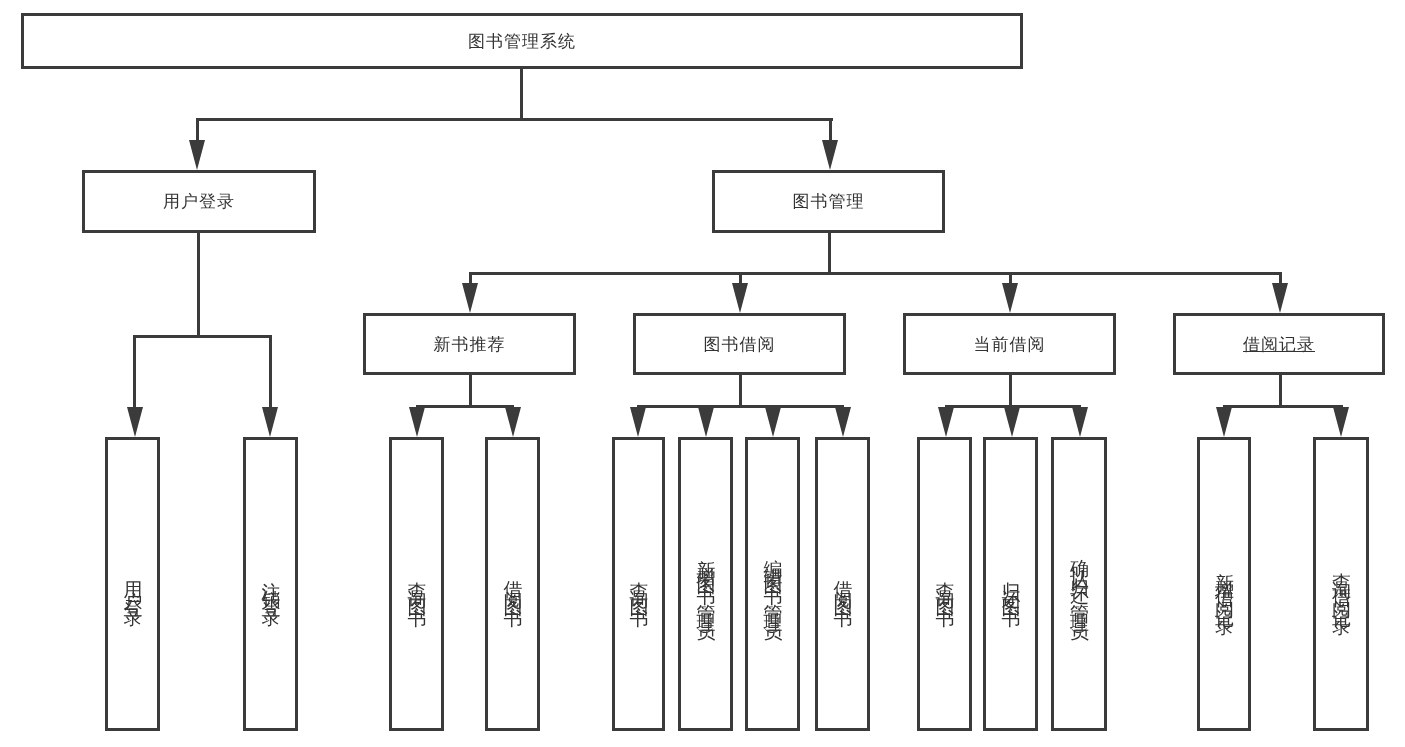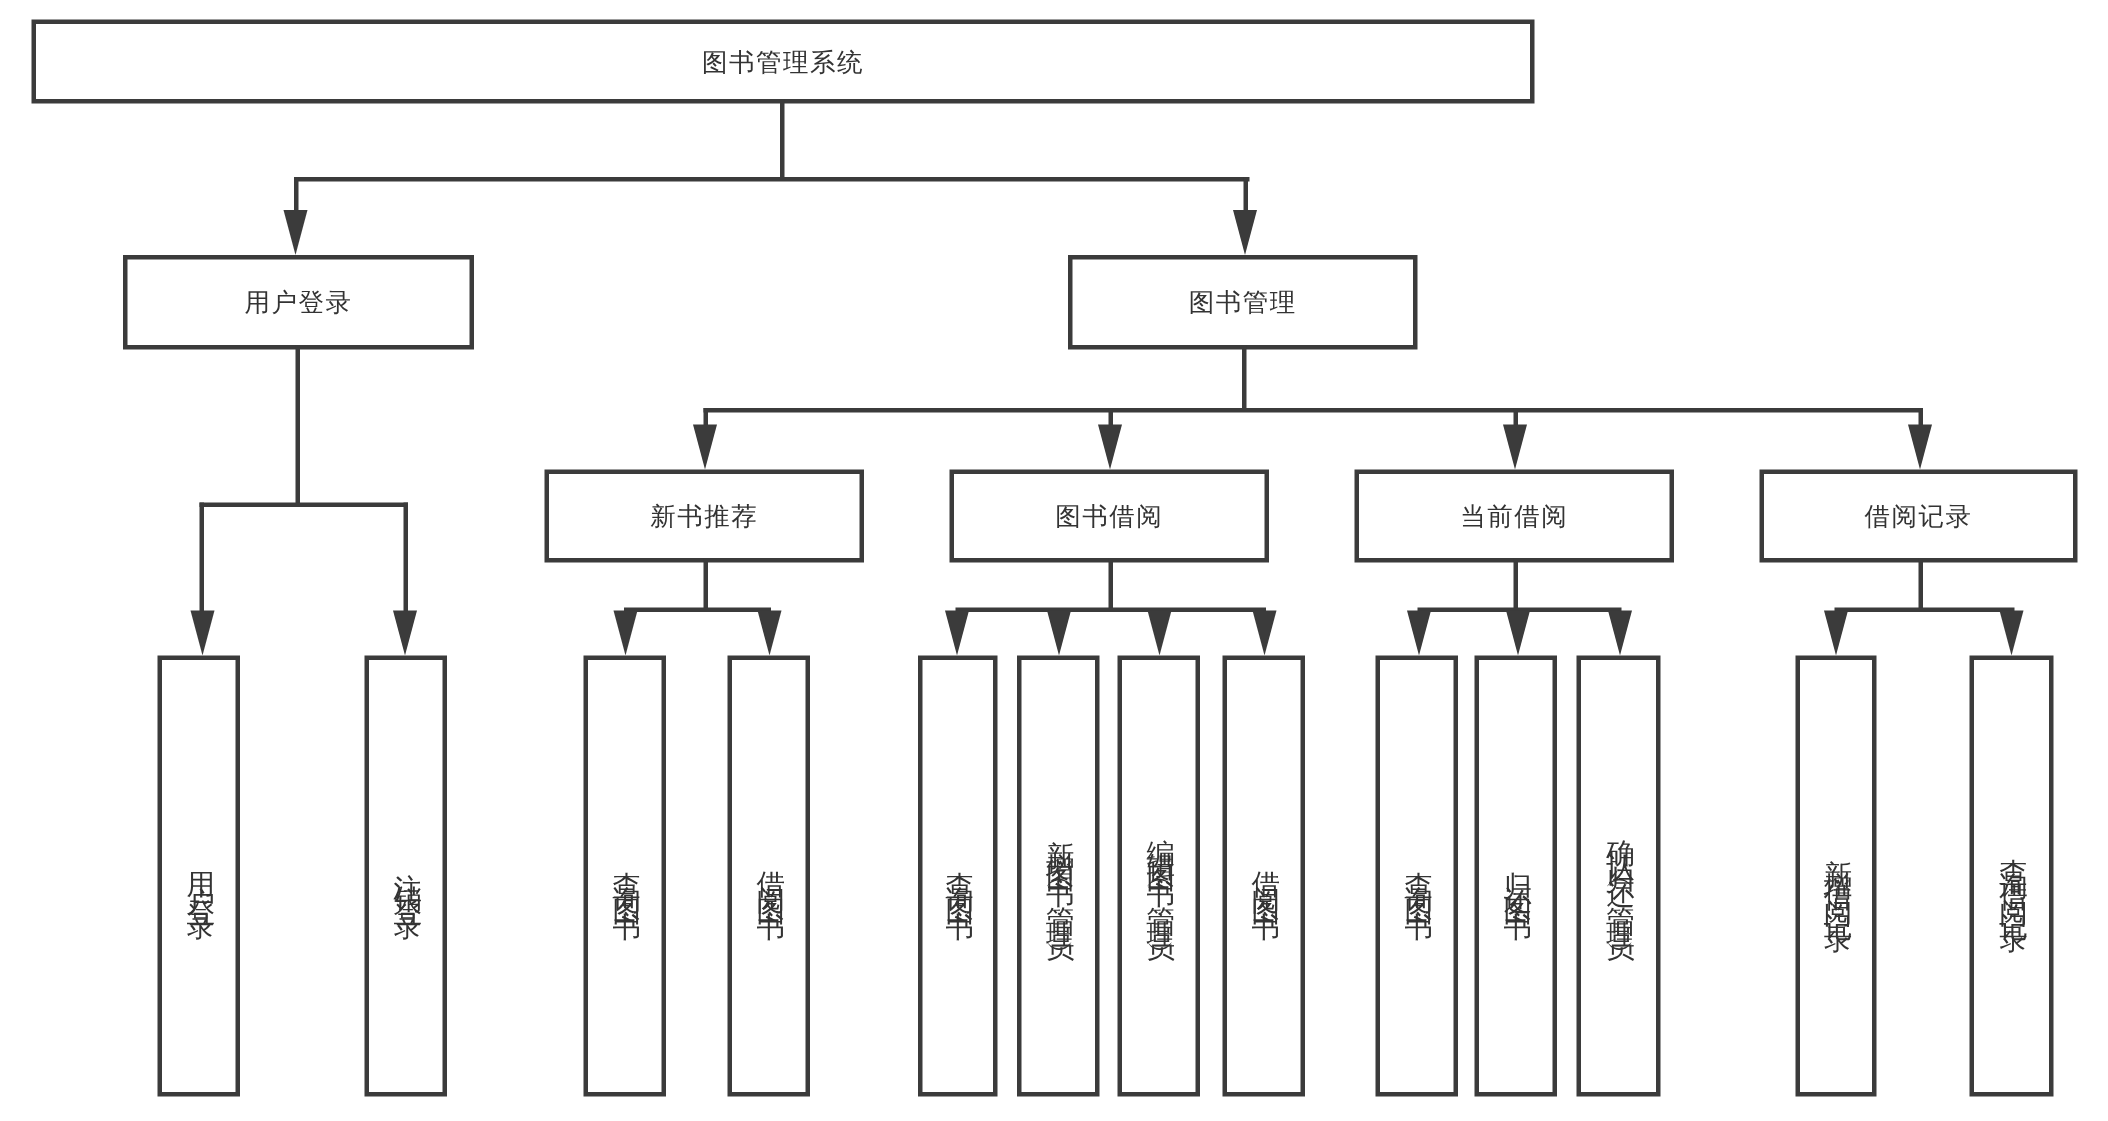--- a/index.html
+++ b/index.html
@@ -76,21 +76,21 @@
 
   <div class="box" style="left:363px;top:313px;width:207px;height:56px;">
     <span>新书推荐</span>
   </div>
   <div class="box" style="left:903px;top:313px;width:207px;height:56px;">
     <span>当前借阅</span>
   </div>
   <div class="box" style="left:633px;top:313px;width:207px;height:56px;">
     <span>图书借阅</span>
   </div>
-  <div class="box" style="left:1173px;top:313px;width:206px;height:56px;">
+  <div class="box" style="left:1173px;top:313px;width:206px;height:56px;text-decoration:underline;">
     <span>借阅记录</span>
   </div>
 
   <div class="vline" style="left:469px;top:372px;height:35px;"></div>
   <div class="hline" style="left:416px;top:405px;width:98px;"></div>
   <div class="arr" style="left:409px;top:407px;"></div>
   <div class="arr" style="left:505px;top:407px;"></div>
 
   <div class="vline" style="left:739px;top:372px;height:35px;"></div>
   <div class="hline" style="left:637px;top:405px;width:207px;"></div>

